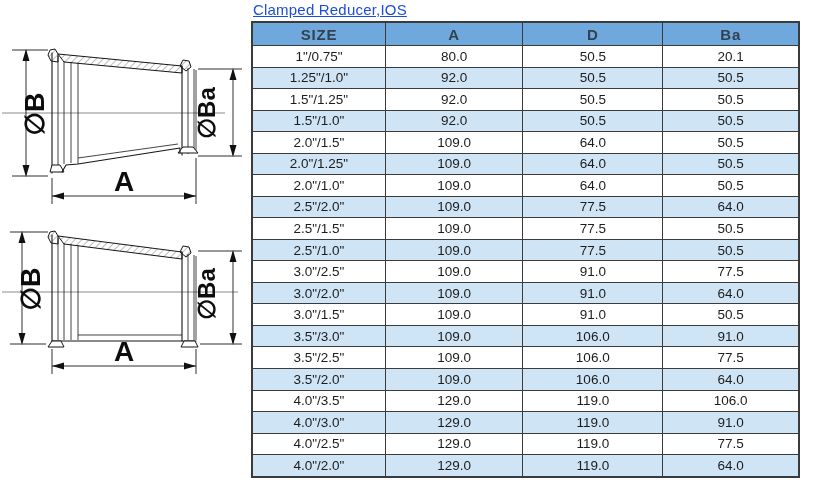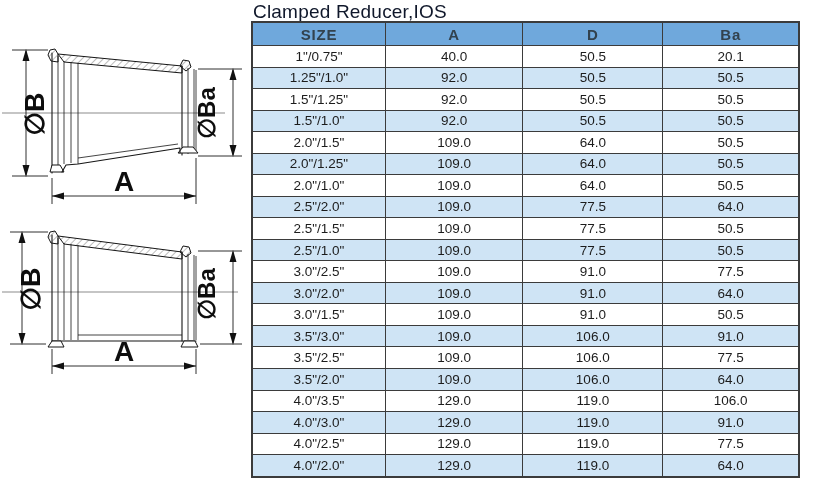--- a/index.html
+++ b/index.html
@@ -2,22 +2,22 @@
 <html><head>
 <meta charset="utf-8">
 <style>
   html,body{margin:0;padding:0;}
   body{
     width:829px;height:496px;position:relative;background:#fff;
     font-family:"Liberation Sans",sans-serif;overflow:hidden;
     --header-bg:#6fa8dc;--row-alt:#cfe4f5;--row-bg:#ffffff;--grid:#3b3b3b;--ink:#1c1c1c;
   }
   .page-title{
-    position:absolute;left:253px;top:1px;font-size:19px;color:#0f172a;
-    letter-spacing:.2px;white-space:nowrap;
+    position:absolute;left:253px;top:1px;font-size:15px;color:#1d4ed8;
+    letter-spacing:.2px;white-space:nowrap;text-decoration:underline;
   }
   table.spec{
     position:absolute;left:251px;top:21px;width:549px;height:457px;
     border-collapse:collapse;table-layout:fixed;border:2px solid var(--grid);
     font-size:13.5px;color:var(--ink);
   }
   table.spec th{
     background:var(--header-bg);border:1px solid var(--grid);
     font-size:15px;font-weight:600;color:#32424e;letter-spacing:.8px;
     height:22px;text-align:center;padding:0;
@@ -137,21 +137,21 @@
     <tr>
         <th>SIZE</th>
         <th>A</th>
         <th>D</th>
         <th>Ba</th>
       </tr>
   </thead>
   <tbody>
       <tr>
         <td>1"/0.75"</td>
-        <td>40.0</td>
+        <td>80.0</td>
         <td>50.5</td>
         <td>20.1</td>
       </tr>
       <tr class="alt">
         <td>1.25"/1.0"</td>
         <td>92.0</td>
         <td>50.5</td>
         <td>50.5</td>
       </tr>
       <tr>

